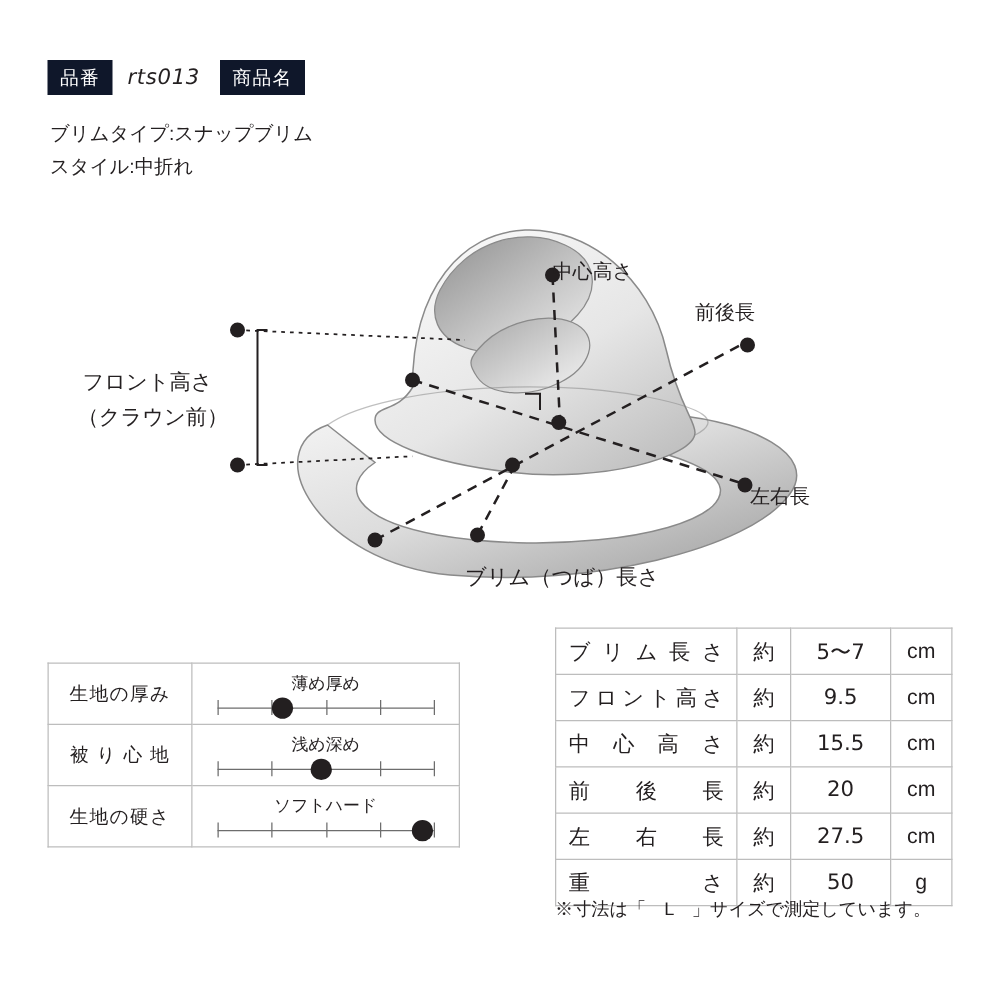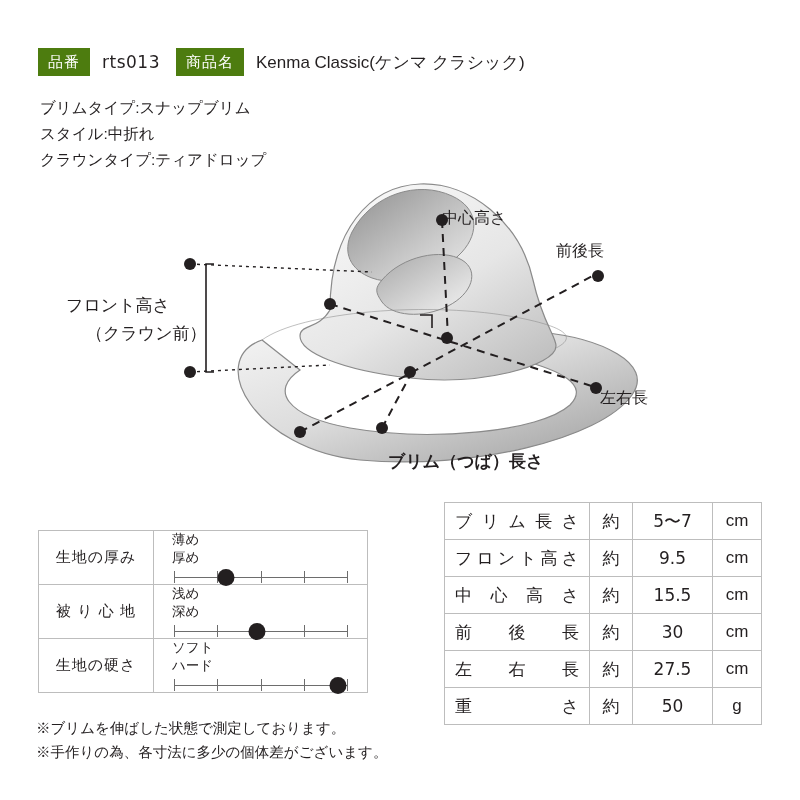--- a/index.html
+++ b/index.html
@@ -23,40 +23,41 @@
   
   .header {
     position: absolute;
     left: 38px;
     top: 48px;
     display: flex;
     align-items: stretch;
     height: 28px;
   }
   .tag {
-    background: #4d7c0f;
+    background: #0f172a;
     color: #ffffff;
     font-size: 15px;
     letter-spacing: 1px;
     display: flex;
     align-items: center;
     justify-content: center;
     padding: 0 10px;
     height: 28px;
     box-sizing: border-box;
   }
   .tag-value {
     font-size: 17px;
     color: #231f20;
     display: flex;
     align-items: center;
     padding: 0 16px 0 12px;
     height: 28px;
     box-sizing: border-box;
     white-space: nowrap;
+    font-style: italic;
   }
   .tag-value.mono {
     font-family: "DejaVu Sans", sans-serif;
     letter-spacing: 0.5px;
   }
 
   
   .spec-lines {
     position: absolute;
     left: 40px;
@@ -110,21 +111,20 @@
     position: relative;
     padding: 0 16px;
   }
   .ends {
     display: flex;
     justify-content: center;
     font-size: 13.5px;
     color: #231f20;
     margin-bottom: 3px;
     padding: 0 2px;
-    flex-direction: column;
   }
   .track {
     position: relative;
     height: 14px;
     margin: 0 4px;
   }
   .track .axis {
     position: absolute;
     left: 0;
     right: 0;
@@ -208,27 +208,25 @@
 </style>
 </head>
 <body>
 
 <div class="page">
 
   <div class="header">
     <div class="tag">品番</div>
     <div class="tag-value mono">rts013</div>
     <div class="tag">商品名</div>
-    <div class="tag-value">Kenma Classic(ケンマ クラシック)</div>
   </div>
 
   <div class="spec-lines">
     <div>ブリムタイプ:スナップブリム</div>
     <div>スタイル:中折れ</div>
-    <div>クラウンタイプ:ティアドロップ</div>
   </div>
 
   <div class="diagram">
     <svg width="800" height="330" viewBox="0 0 800 330">
       <defs>
         <linearGradient id="brimGrad" x1="0" y1="0" x2="1" y2="1">
           <stop offset="0%" stop-color="#f4f4f4"></stop>
           <stop offset="45%" stop-color="#dcdcdc"></stop>
           <stop offset="100%" stop-color="#9c9c9c"></stop>
         </linearGradient>
@@ -287,23 +285,23 @@
       <circle cx="596" cy="228" r="6" fill="#231f20"></circle>
       <circle cx="382" cy="268" r="6" fill="#231f20"></circle>
       <circle cx="410" cy="212" r="6" fill="#231f20"></circle>
       <circle cx="190" cy="104" r="6" fill="#231f20"></circle>
       <circle cx="190" cy="212" r="6" fill="#231f20"></circle>
     </svg>
 
     <div class="dlabel" style="left:442px; top:47px;">中心高さ</div>
     <div class="dlabel" style="left:556px; top:80px;">前後長</div>
     <div class="dlabel big" style="left:66px; top:135px;">フロント高さ</div>
-    <div class="dlabel big" style="left:62px; top:163px;margin-left:24px;">（クラウン前）</div>
+    <div class="dlabel big" style="left:62px; top:163px;">（クラウン前）</div>
     <div class="dlabel" style="left:600px; top:227px;">左右長</div>
-    <div class="dlabel big" style="left:388px; top:291px;font-weight:bold;">ブリム（つば）長さ</div>
+    <div class="dlabel big" style="left:372px; top:291px;">ブリム（つば）長さ</div>
   </div>
 
   <table class="sliders" style="position:absolute; left:38px; top:530px;">
     <tbody>
         <tr>
       <td class="slabel">生地の厚み</td>
       <td class="strack">
         <div class="ends">
           <span>薄め</span>
           <span>厚め</span>
@@ -374,36 +372,35 @@
     </tr>
     <tr>
       <td class="m-name">中心高さ</td>
       <td class="m-approx">約</td>
       <td class="m-val">15.5</td>
       <td class="m-unit">cm</td>
     </tr>
     <tr>
       <td class="m-name">前後長</td>
       <td class="m-approx">約</td>
-      <td class="m-val">30</td>
+      <td class="m-val">20</td>
       <td class="m-unit">cm</td>
     </tr>
     <tr>
       <td class="m-name">左右長</td>
       <td class="m-approx">約</td>
       <td class="m-val">27.5</td>
       <td class="m-unit">cm</td>
     </tr>
     <tr>
       <td class="m-name">重さ</td>
       <td class="m-approx">約</td>
       <td class="m-val">50</td>
       <td class="m-unit">g</td>
     </tr>
   </tbody>
     </table>
 
-  <div class="notes-left">
-    <div>※ブリムを伸ばした状態で測定しております。</div>
-    <div>※手作りの為、各寸法に多少の個体差がございます。</div>
+  <div class="notes-right">
+    <div>※寸法は「　L　」サイズで測定しています。</div>
   </div>
 
 </div>
 
 </body></html>

